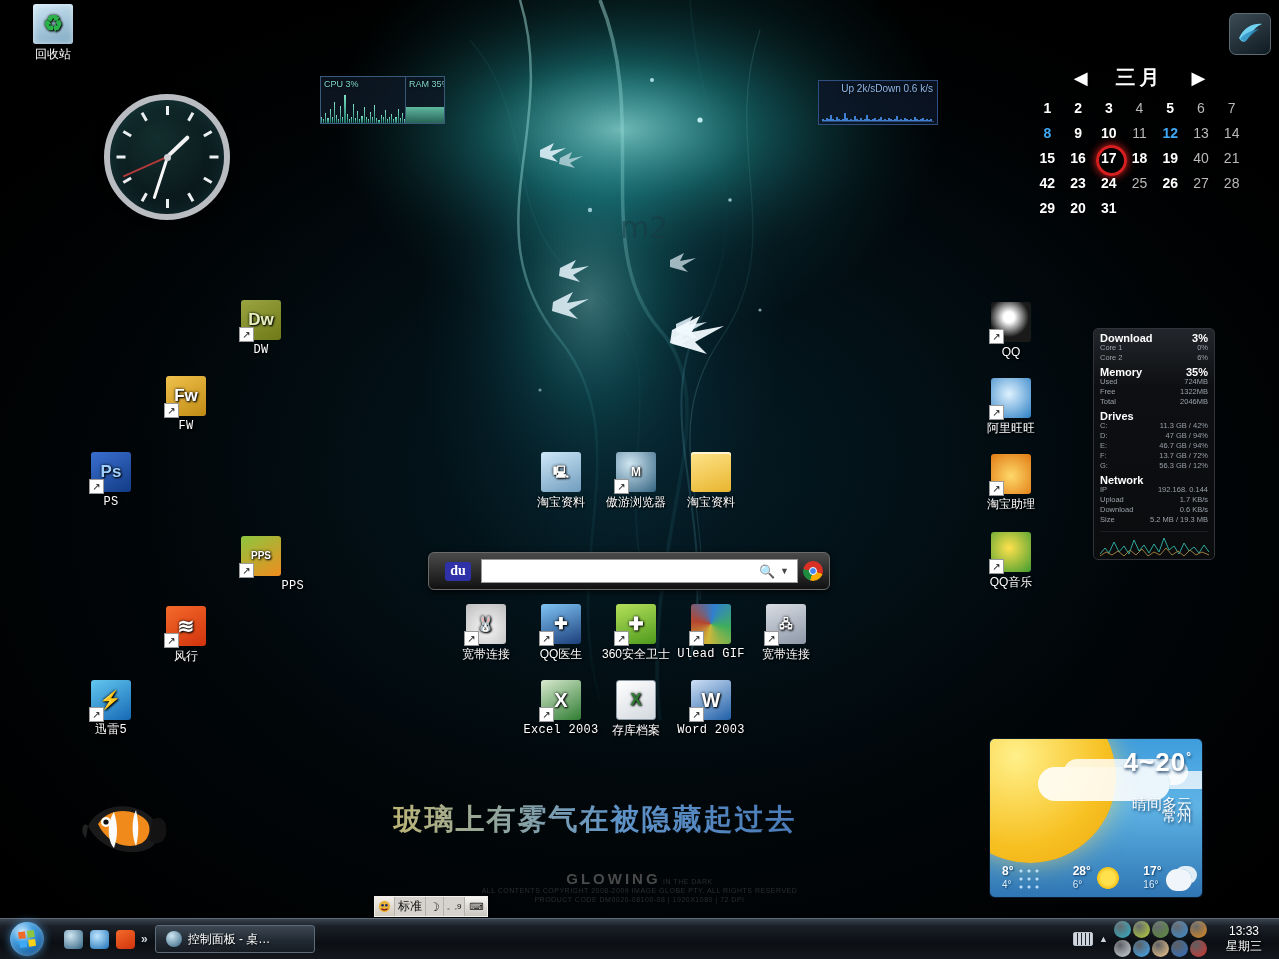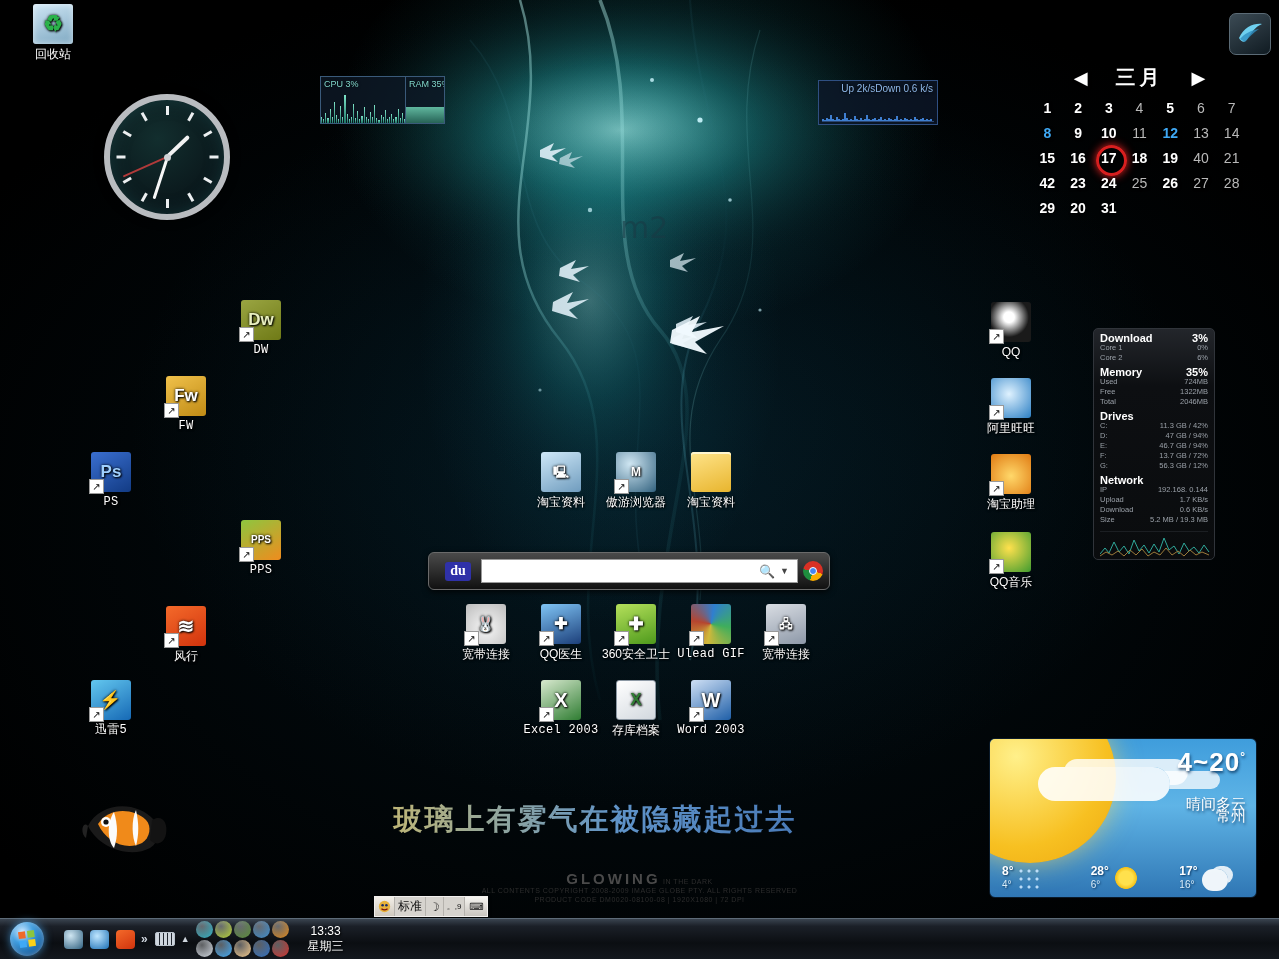--- a/index.html
+++ b/index.html
@@ -130,21 +130,21 @@
     border: 1px solid #30343a; border-radius: 5px; padding: 4px 6px 2px;
     color: #cfd3d8; font-size: 7.5px; line-height: 10px; }
   #sysinfo .sec-h { display: flex; justify-content: space-between; align-items: baseline;
     color: #fff; font-size: 11px; font-weight: bold; margin-top: 4px; }
   #sysinfo .sec-h:first-child { margin-top: 0; }
   #sysinfo .r { display: flex; justify-content: space-between; color: #9aa0a8; }
   #sysinfo .spark { height: 26px; margin-top: 6px; position: relative; border-top: 1px solid #1c1f23; }
   #sysinfo .spark svg { position: absolute; left: 0; top: 0; }
 
   
-  #weather { position: absolute; left: 989px; top: 738px; width: 268px; height: 160px;
+  #weather { position: absolute; left: 989px; top: 738px; width: 214px; height: 160px;
     border-radius: 6px; overflow: hidden; border: 1px solid #0a1a2a;
     background: linear-gradient(#3f9ddc 0%, #5fb4e6 42%, #2f76b4 100%); }
   #weather .sun-big { position: absolute; left: -46px; top: -48px; width: 172px; height: 172px;
     border-radius: 50%; background: radial-gradient(circle at 42% 38%, #fff08a, #f7c021 62%, #eda70f);
     box-shadow: 0 0 26px rgba(255,220,90,.55); }
   #weather .cloud-big { position: absolute; left: 48px; top: 28px; width: 132px; height: 34px;
     background: rgba(255,255,255,.88); border-radius: 20px;
     box-shadow: 22px -12px 0 -4px rgba(255,255,255,.8), 58px -4px 0 -8px rgba(255,255,255,.75); }
   #weather .w-temp { position: absolute; right: 10px; top: 8px; font-size: 26px; font-weight: bold;
     color: #fff; text-shadow: 1px 2px 3px rgba(0,40,80,.75); letter-spacing: 1px; }
@@ -613,21 +613,21 @@
           <span>Fw</span>
         </div>
         <span class="lbl mono">FW</span>
       </div>
       <div class="icon" style="left: 68px; top: 452px;">
         <div class="glyph ic-ps shortcut">
           <span>Ps</span>
         </div>
         <span class="lbl mono">PS</span>
       </div>
-      <div class="icon" style="left: 218px; top: 520px;">
+      <div class="icon" style="left: 218px; top: 536px; text-align: right;">
         <div class="glyph ic-pps shortcut">
           <span>PPS</span>
         </div>
         <span class="lbl mono">PPS</span>
       </div>
       <div class="icon" style="left: 143px; top: 606px;">
         <div class="glyph ic-fx shortcut">
           <span>≋</span>
         </div>
         <span class="lbl">风行</span>
@@ -763,20 +763,26 @@
             <i></i>
           </div>
       </div>
     </div>
     <div id="quicklaunch">
         <div class="qi qi-mx"></div>
         <div class="qi qi-ie"></div>
         <div class="qi qi-fx"></div>
       </div>
     <span id="chev">»</span>
+    <div id="tasks">
+        <div class="taskbtn">
+          <div class="ti"></div>
+          <span>控制面板 - 桌…</span>
+        </div>
+      </div>
     <div id="tray">
       <div class="keyb"></div>
       <span class="up">▲</span>
       <div id="trayicons">
           <i style="background: radial-gradient(circle at 35% 30%, rgba(255, 255, 255, 0.333), rgb(47, 180, 200));"></i>
           <i style="background: radial-gradient(circle at 35% 30%, rgba(255, 255, 255, 0.333), rgb(185, 212, 58));"></i>
           <i style="background: radial-gradient(circle at 35% 30%, rgba(255, 255, 255, 0.333), rgb(91, 143, 58));"></i>
           <i style="background: radial-gradient(circle at 35% 30%, rgba(255, 255, 255, 0.333), rgb(63, 143, 208));"></i>
           <i style="background: radial-gradient(circle at 35% 30%, rgba(255, 255, 255, 0.333), rgb(224, 138, 30));"></i>
           <i style="background: radial-gradient(circle at 35% 30%, rgba(255, 255, 255, 0.333), rgb(207, 214, 222));"></i>

